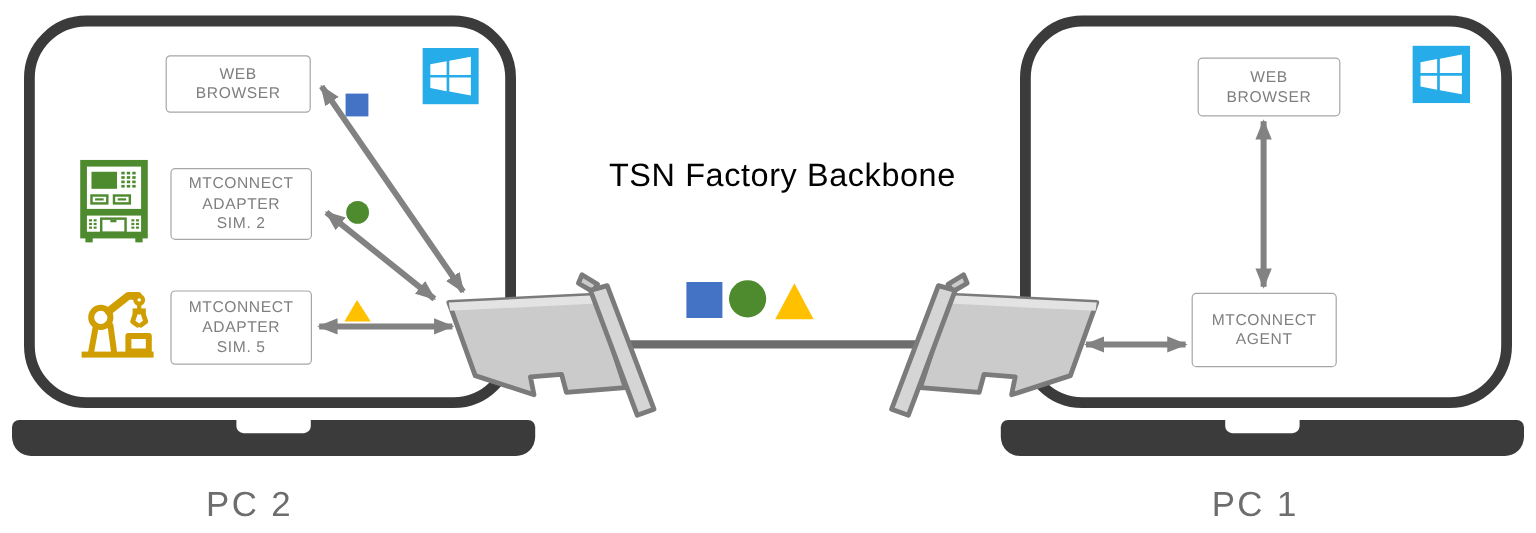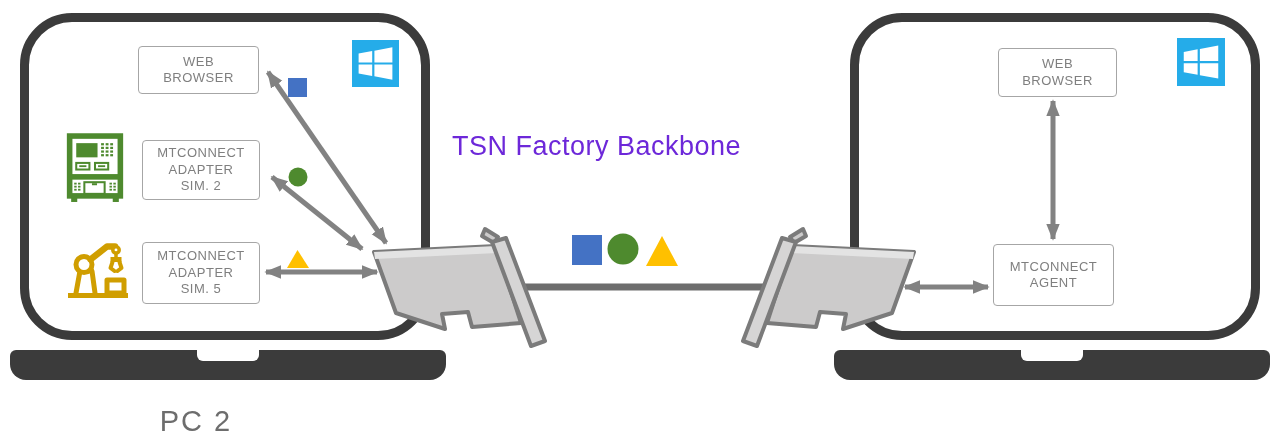--- a/index.html
+++ b/index.html
@@ -13,25 +13,25 @@
         border-radius:6px 6px 16px 16px;top:350px;}
   .base.pc2{left:10px;}
   .base.pc1{left:834px;}
   .notch{position:absolute;left:50%;top:0;transform:translateX(-50%);width:62px;height:11px;
          background:#fff;border-radius:0 0 6px 6px;}
   .node{position:absolute;border:1.5px solid var(--box-border,#a6a6a6);border-radius:4px;
         background:#fff;color:var(--box-text,#7f7f7f);display:flex;flex-direction:column;
         align-items:center;justify-content:center;font-size:13px;letter-spacing:.5px;
         line-height:16.5px;text-align:center;}
   .node span{display:block;}
-  .title{position:absolute;left:452px;top:131px;width:400px;
-         font-size:27px;color:#6d28d9;letter-spacing:.5px;}
+  .title{position:absolute;left:452px;top:131px;width:400px;text-align:center;
+         font-size:27px;color:#000000;letter-spacing:.5px;}
   .pclabel{position:absolute;width:160px;text-align:center;top:405px;font-size:29px;
            letter-spacing:2px;color:var(--pc-label-gray,#6d6d6d);}
-  .pclabel.pc2{left:116px;}
+  .pclabel.pc2{left:128px;}
   .pclabel.pc1{left:966px;}
   .absvg{position:absolute;pointer-events:none;}
   .overlay{left:0;top:0;}
 </style>
 </head>
 <body>
 
 <div class="stage">
 
   <div class="screen pc2"></div>
@@ -174,14 +174,15 @@
     <rect x="288" y="78" width="19" height="19" style="fill:var(--square-blue,#4472c4)"></rect>
     <circle cx="298" cy="177" r="9.5" style="fill:var(--circle-green,#4e8a2e)"></circle>
     <path d="M297.5 250 L287 268 H309 Z" style="fill:var(--triangle-yellow,#ffc000)"></path>
 
     <rect x="572" y="235" width="30" height="30" style="fill:var(--square-blue,#4472c4)"></rect>
     <circle cx="623" cy="249" r="15.5" style="fill:var(--circle-green,#4e8a2e)"></circle>
     <path d="M662 236 L646 266 H678 Z" style="fill:var(--triangle-yellow,#ffc000)"></path>
   </svg>
 
   <div class="pclabel pc2">PC 2</div>
+  <div class="pclabel pc1">PC 1</div>
 
 </div>
 
 </body></html>

